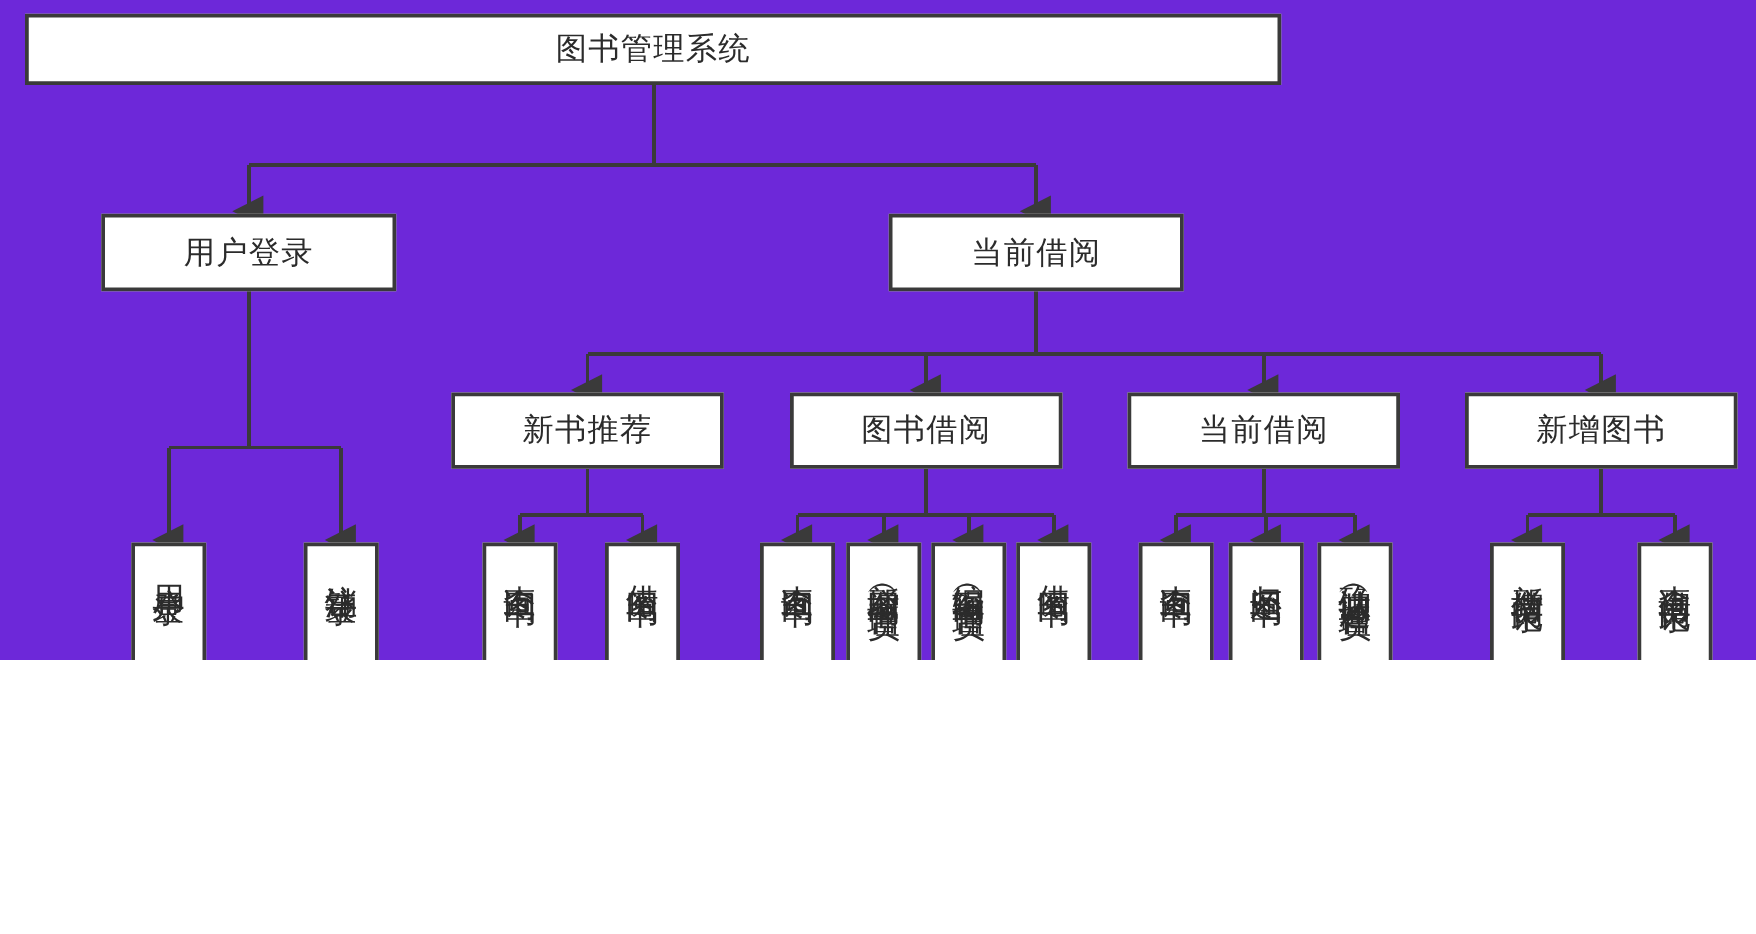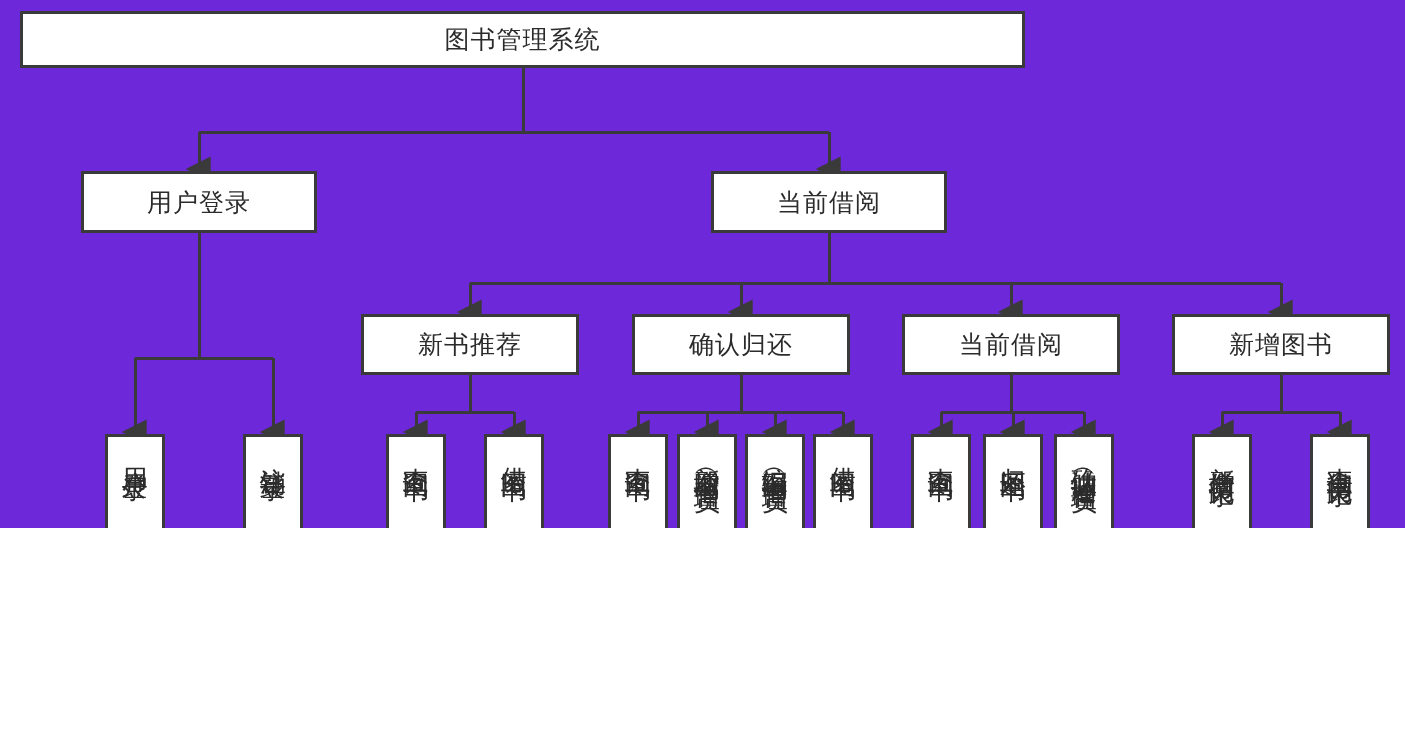--- a/index.html
+++ b/index.html
@@ -68,21 +68,21 @@
       <div class="node level1" style="left: 81px; top: 171px; width: 236px; height: 62px; border-color: rgb(58, 58, 58); background: rgb(255, 255, 255);">
         <span class="lbl" style="color: rgb(43, 43, 43);">用户登录</span>
       </div>
       <div class="node level1" style="left: 711px; top: 171px; width: 236px; height: 62px; border-color: rgb(58, 58, 58); background: rgb(255, 255, 255);">
         <span class="lbl" style="color: rgb(43, 43, 43);">当前借阅</span>
       </div>
       <div class="node level2" style="left: 361px; top: 314px; width: 218px; height: 61px; border-color: rgb(58, 58, 58); background: rgb(255, 255, 255); justify-content: center;">
         <span class="lbl" style="color: rgb(43, 43, 43);">新书推荐</span>
       </div>
       <div class="node level2" style="left: 632px; top: 314px; width: 218px; height: 61px; border-color: rgb(58, 58, 58); background: rgb(255, 255, 255);">
-        <span class="lbl" style="color: rgb(43, 43, 43);">确认归还</span>
+        <span class="lbl" style="color: rgb(43, 43, 43);">图书借阅</span>
       </div>
       <div class="node level2" style="left: 902px; top: 314px; width: 218px; height: 61px; border-color: rgb(58, 58, 58); background: rgb(255, 255, 255); text-align: center;">
         <span class="lbl" style="color: rgb(43, 43, 43);">当前借阅</span>
       </div>
       <div class="node level2" style="left: 1172px; top: 314px; width: 218px; height: 61px; border-color: rgb(58, 58, 58); background: rgb(255, 255, 255);">
         <span class="lbl" style="color: rgb(43, 43, 43);">新增图书</span>
       </div>
       <div class="node leaf" style="left: 105px; top: 434px; width: 60px; height: 301px; border-color: rgb(58, 58, 58); background: rgb(255, 255, 255);">
         <span class="lbl" style="color: rgb(43, 43, 43);">用户登录</span>
       </div>

